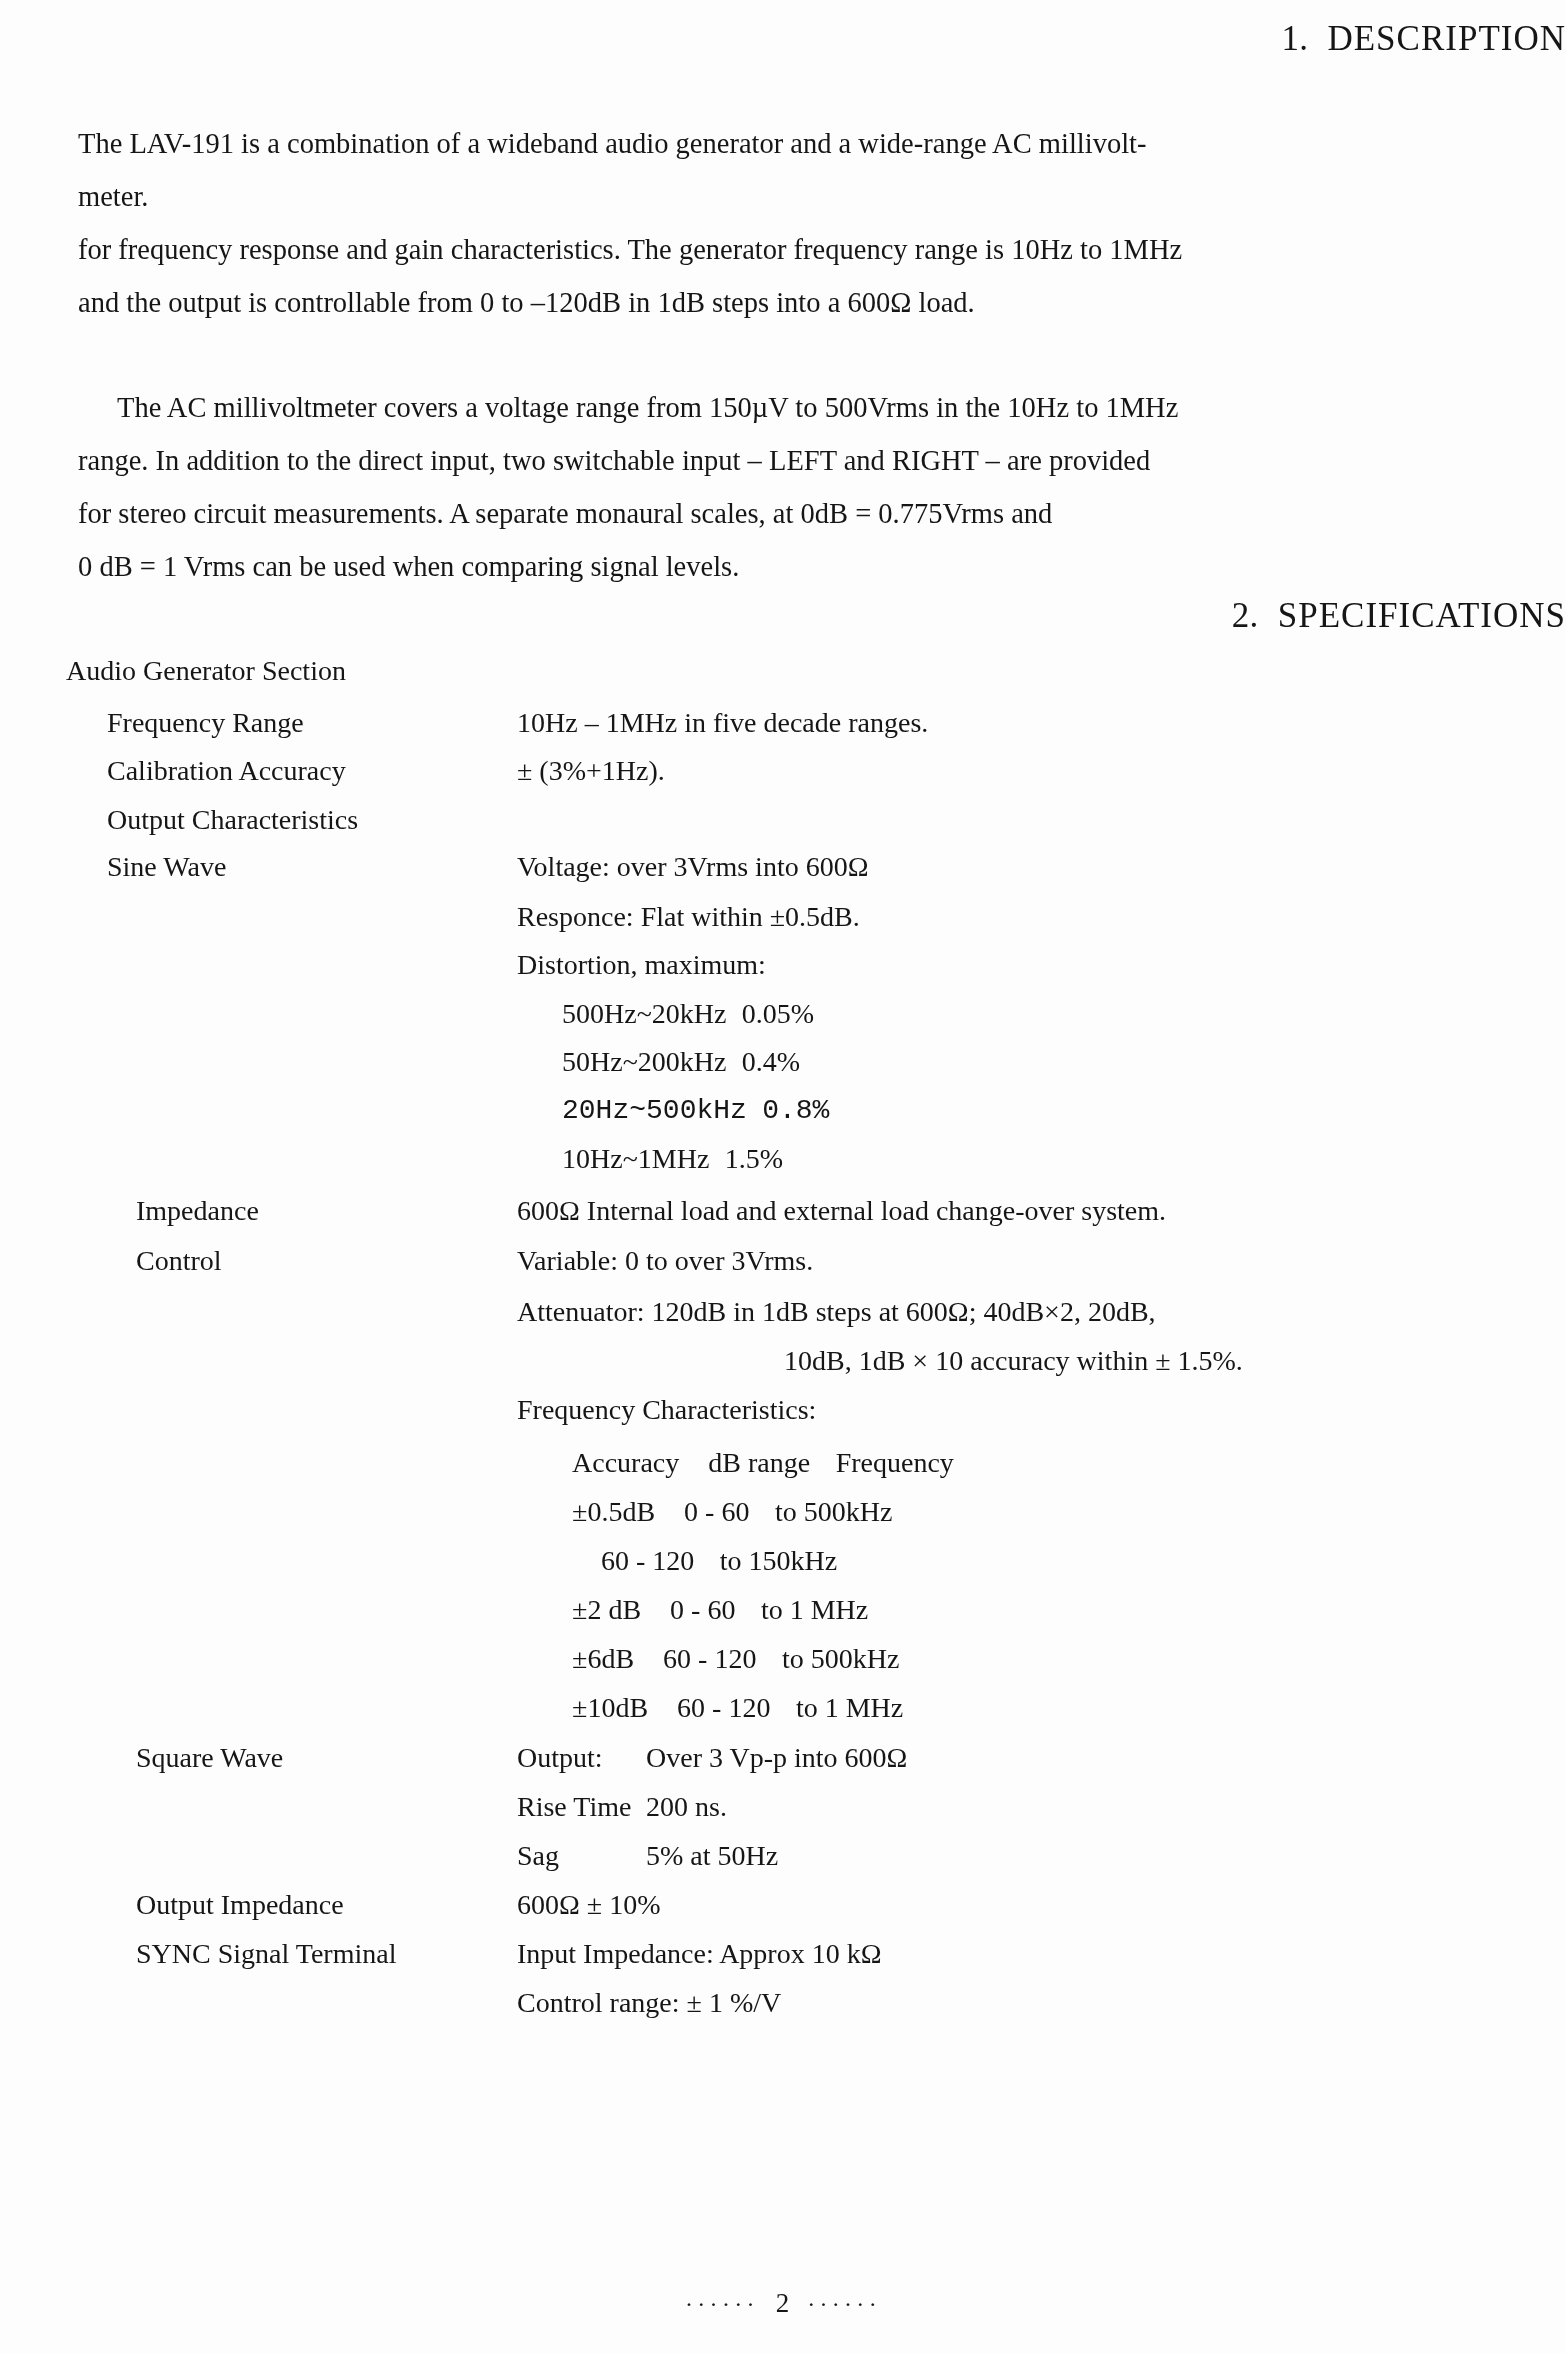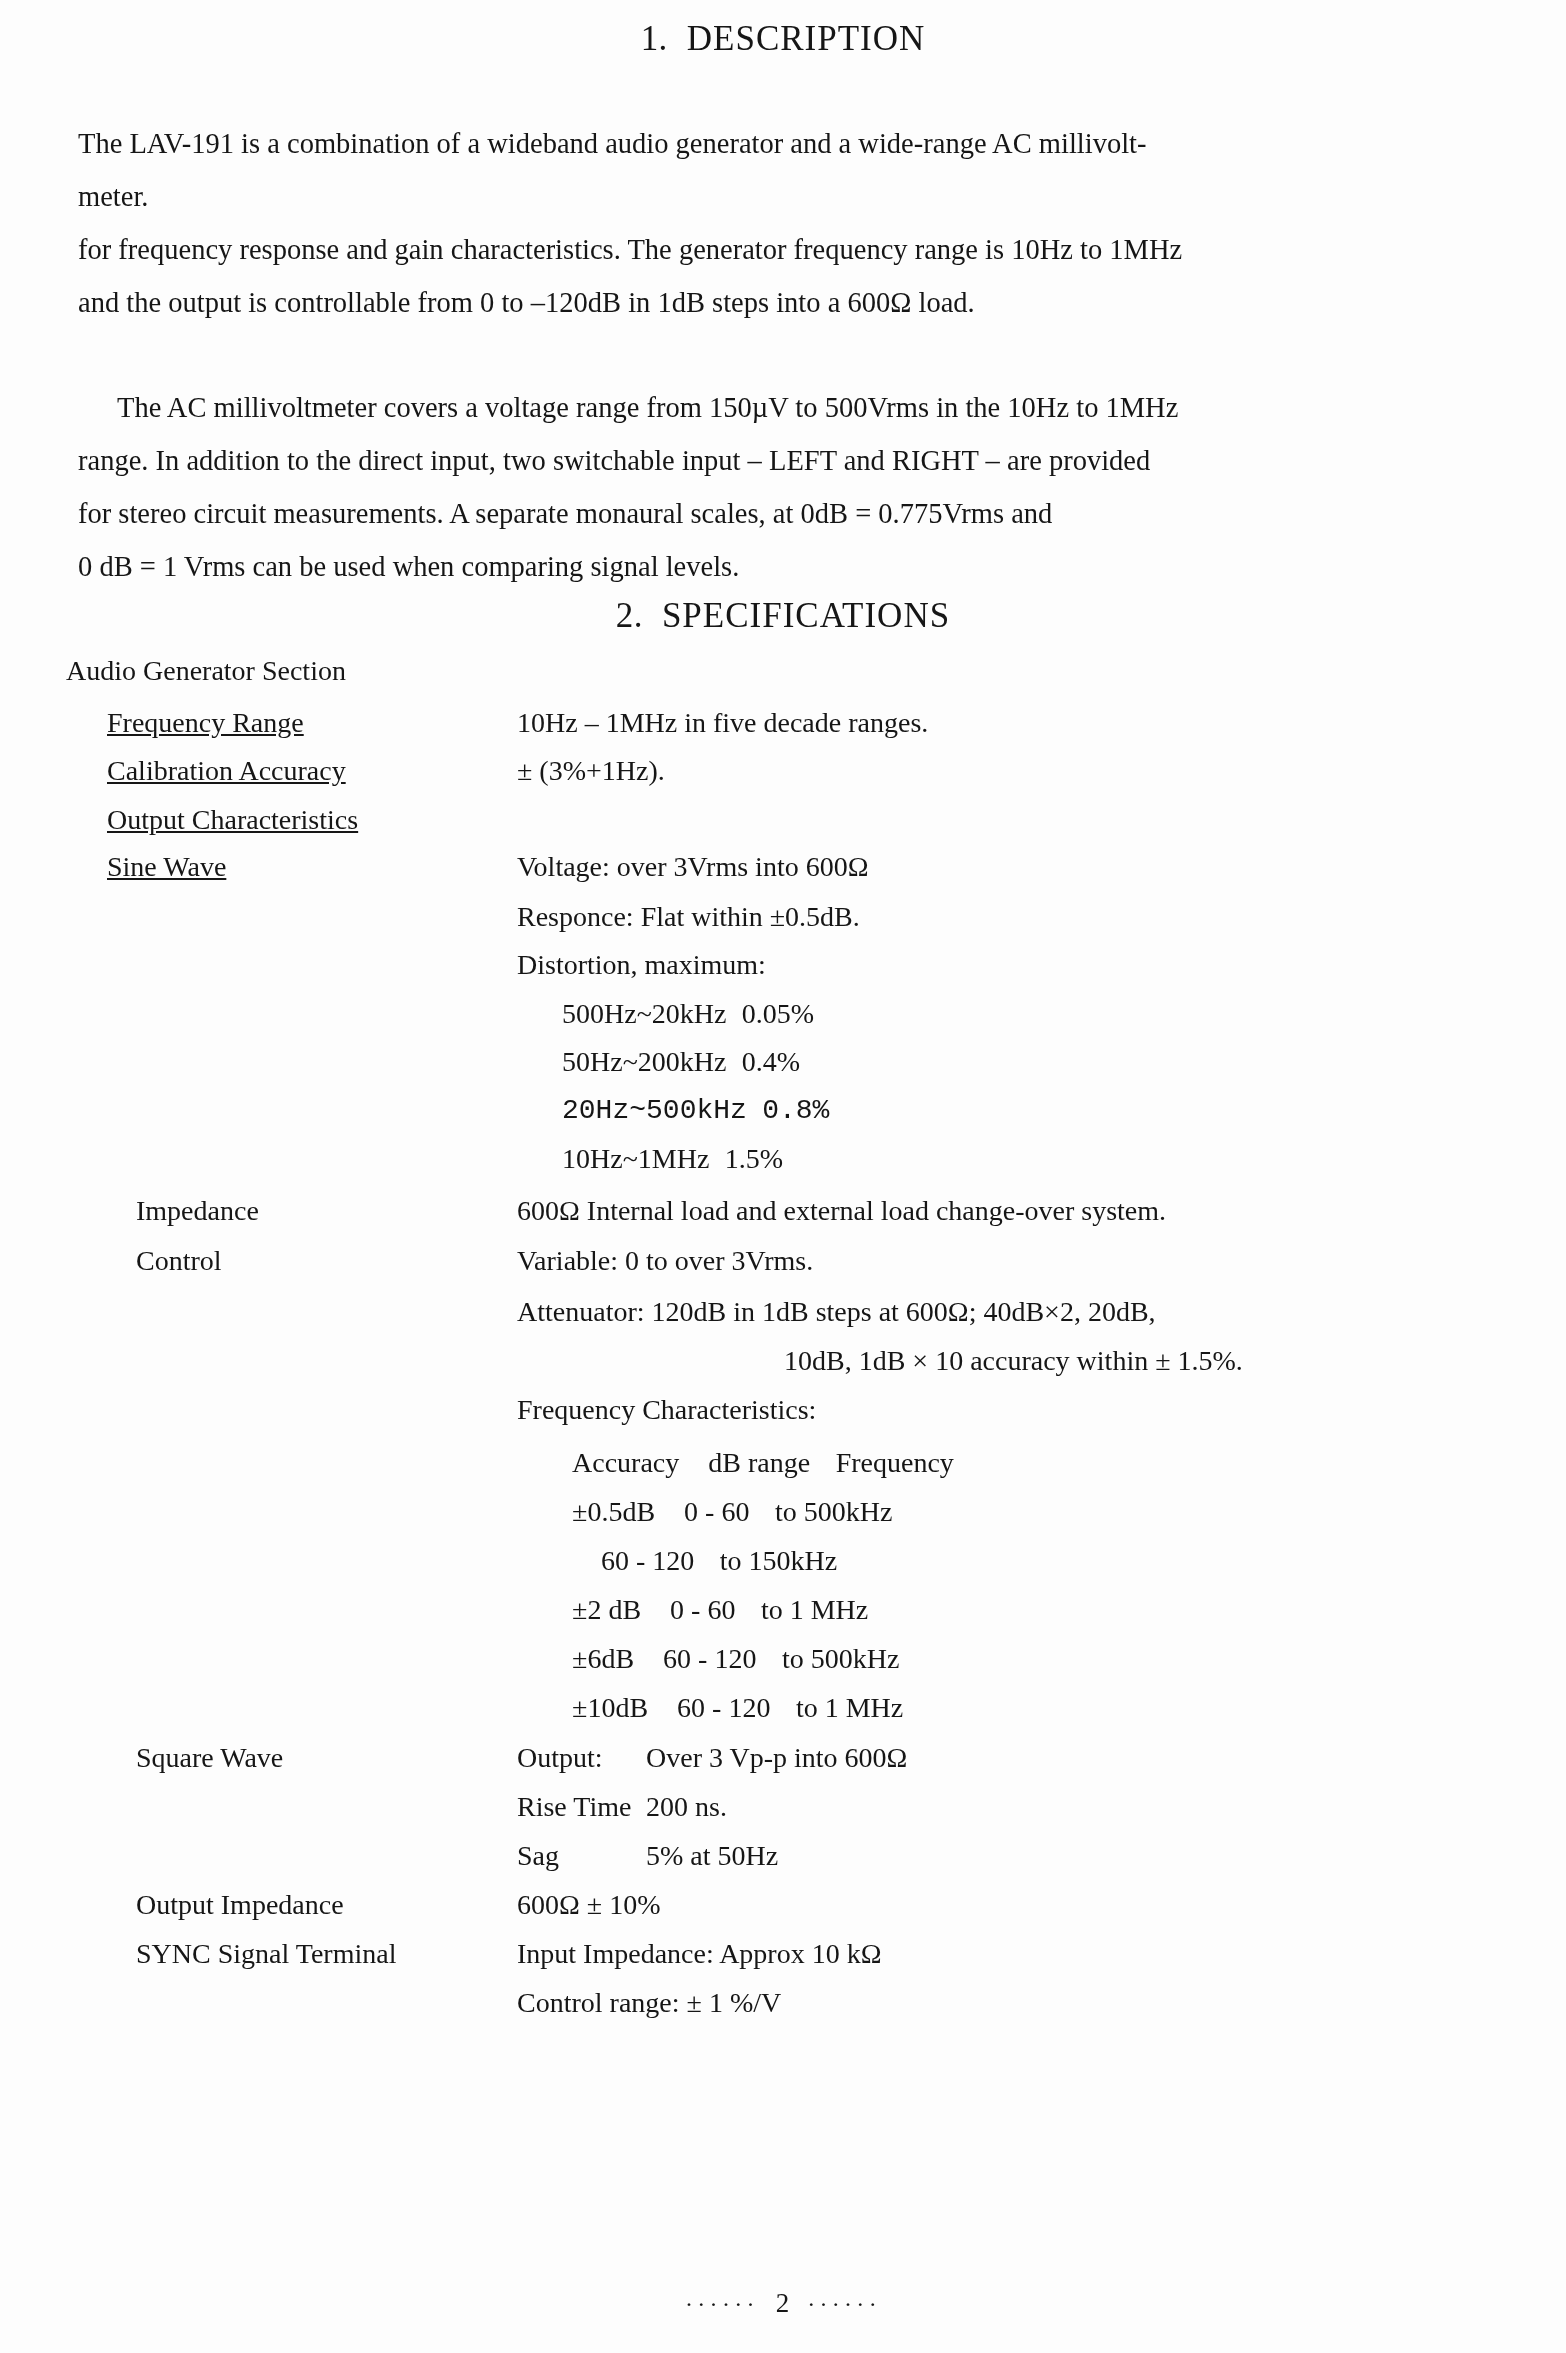--- a/index.html
+++ b/index.html
@@ -18,21 +18,21 @@
     height: 2354px;
     background: #fdfdfd;
     overflow: hidden;
   }
 
   
   .section-heading {
     position: absolute;
     left: 0;
     width: 1566px;
-    text-align: center;
+    text-align: right;
     font-size: 35px;
     letter-spacing: 0.4px;
     font-weight: 400;
   }
   .section-heading .num {
     margin-right: 19px;
   }
   .section-heading .ttl {
     letter-spacing: 1px;
   }
@@ -65,21 +65,21 @@
     left: 0;
     top: 0;
     width: 1566px;
   }
   .srow {
     position: absolute;
     white-space: nowrap;
     font-size: 28px;
   }
   .lbl-l0 { left: 66px; }
-  .lbl-l1 { left: 107px; text-decoration: underline; }
+  .lbl-l1 { left: 107px; }
   .lbl-l2 { left: 136px; }
   .val    { left: 517px; }
   .val-i4 { left: 745px; margin-left: 39px; }
 
   
   .tbl {
     position: absolute;
     white-space: nowrap;
     font-size: 28px;
   }

